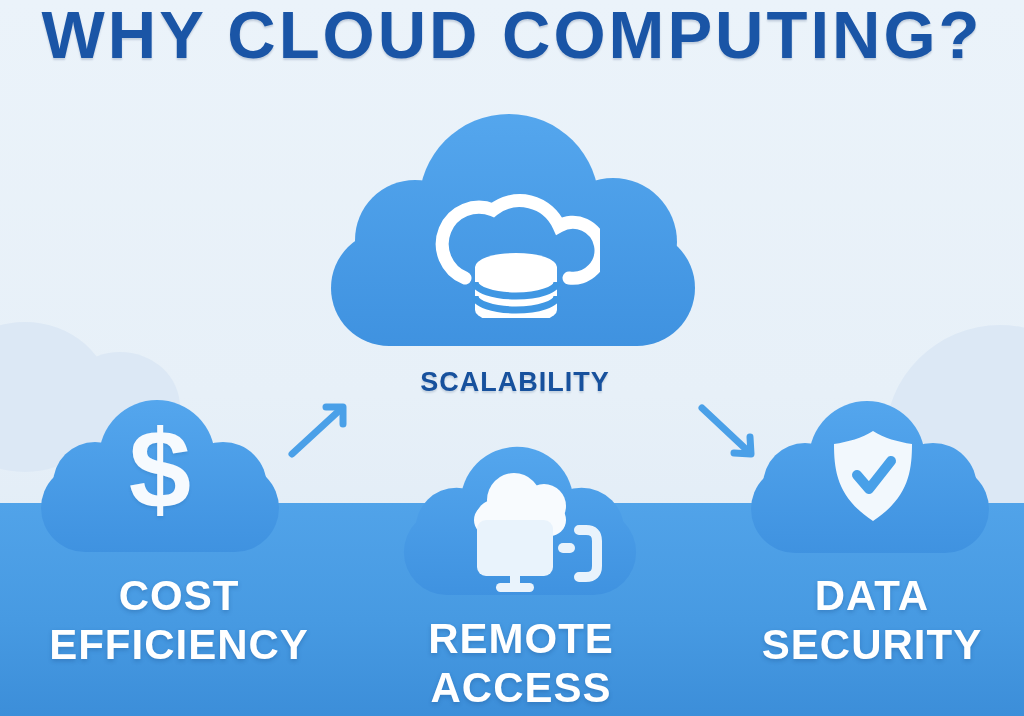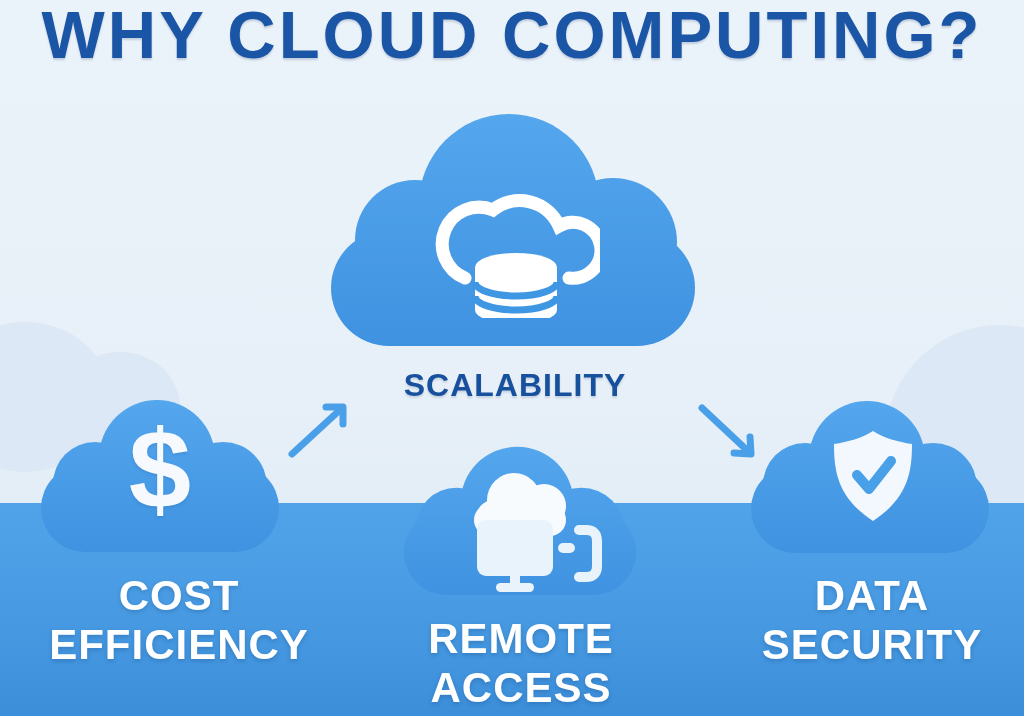--- a/index.html
+++ b/index.html
@@ -21,21 +21,21 @@
   #title{
     position:absolute;left:0;top:0;width:1024px;height:70px;
     line-height:70px;text-align:center;
     font-size:67px;font-weight:bold;letter-spacing:3px;
     color:#1A55A6;text-shadow:0 2px 2px rgba(10,40,90,0.18);
     margin:0;white-space:nowrap;
   }
   
   #scalability-label{
     position:absolute;left:315px;top:367px;width:400px;
-    text-align:center;font-size:32px;font-weight:bold;letter-spacing:1px;
+    text-align:center;font-size:27px;font-weight:bold;letter-spacing:1px;
     color:#17519D;text-shadow:0 2px 2px rgba(10,40,90,0.15);
   }
   
   .node-label{
     position:absolute;text-align:center;
     font-size:42px;font-weight:bold;letter-spacing:1px;line-height:1.17;
     color:#FFFFFF;text-shadow:0 2px 4px rgba(20,70,130,0.30);
   }
   #label-cost{left:45px;top:571px;width:268px;}
   #label-remote{left:396px;top:614px;width:250px;}

